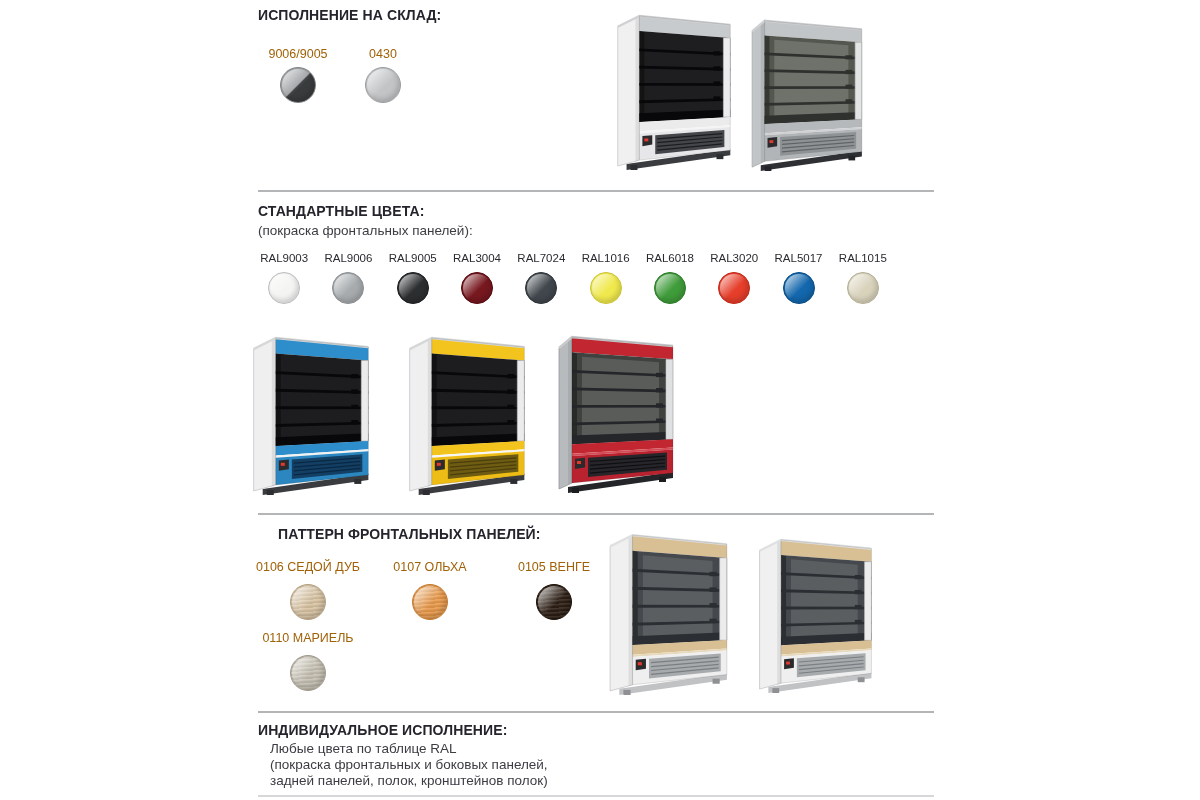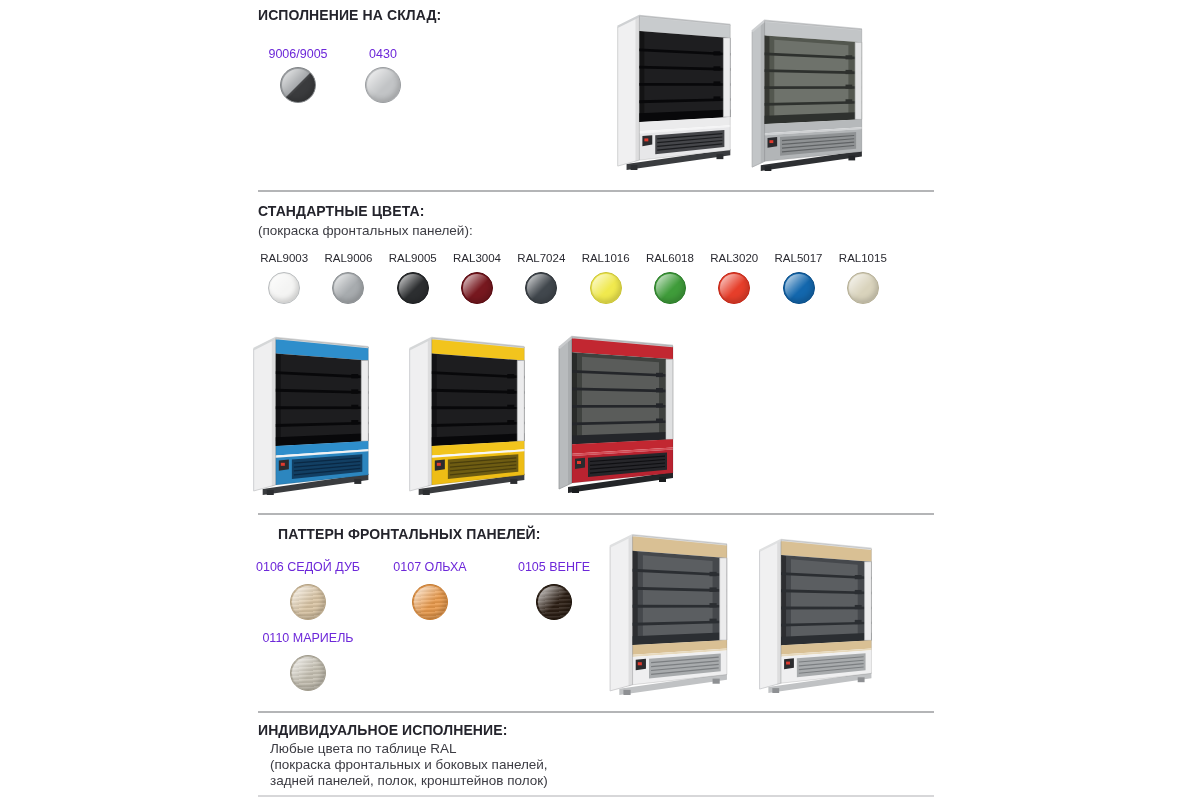--- a/index.html
+++ b/index.html
@@ -10,21 +10,21 @@
   .divider{position:absolute;left:258px;width:676px;height:2px;background:#b4b5b7;}
   .divider.faint{background:#d7d7d9;}
 
   
   .sw-row{position:absolute;display:grid;}
   #stock-swatches{left:263px;top:47px;grid-template-columns:70px 64px;column-gap:18px;}
   #ral-swatches{left:252px;top:251px;grid-template-columns:repeat(10,64.3px);}
   #pattern-row1{left:258px;top:560px;grid-template-columns:100px 104px 104px;column-gap:20px;}
   #pattern-row2{left:258px;top:631px;grid-template-columns:100px 116px;column-gap:6px;}
   .sw-col{display:flex;flex-direction:column;align-items:center;}
-  .sw-label{font-size:12.5px;line-height:15px;color:#6d28d9;white-space:nowrap;}
+  .sw-label{font-size:12.5px;line-height:15px;color:#a16207;white-space:nowrap;}
   #ral-swatches .sw-label{font-size:11.5px;line-height:14px;color:#2a2a31;}
   .sw-circle{position:relative;border-radius:50%;border:1px solid rgba(0,0,0,.25);
              box-shadow:inset -2px -3px 5px rgba(0,0,0,.16);}
   .sw-circle::after{content:"";position:absolute;inset:1px;border-radius:50%;
              background:linear-gradient(135deg,rgba(255,255,255,.85),rgba(255,255,255,.25) 38%,rgba(255,255,255,0) 56%);}
   .sw-34{width:34px;height:34px;margin-top:5px;}
   .sw-30{width:30px;height:30px;margin-top:7px;}
   #pattern-row1 .sw-circle,#pattern-row2 .sw-circle{margin-top:9px;}
 
   

